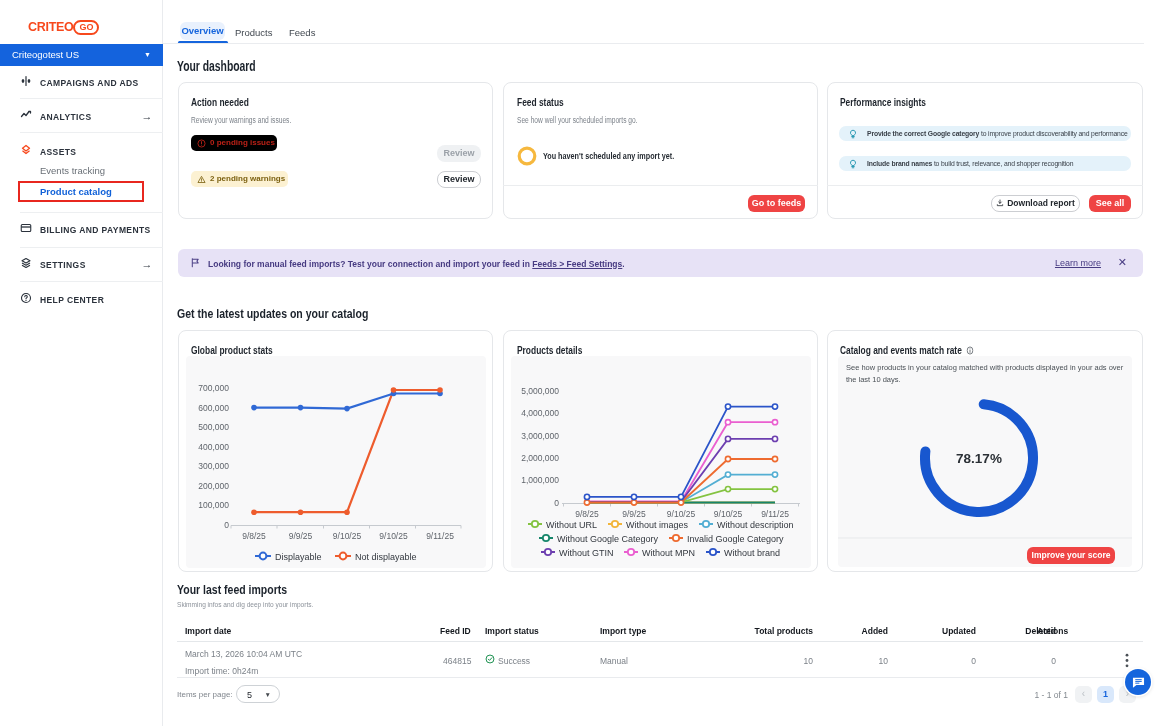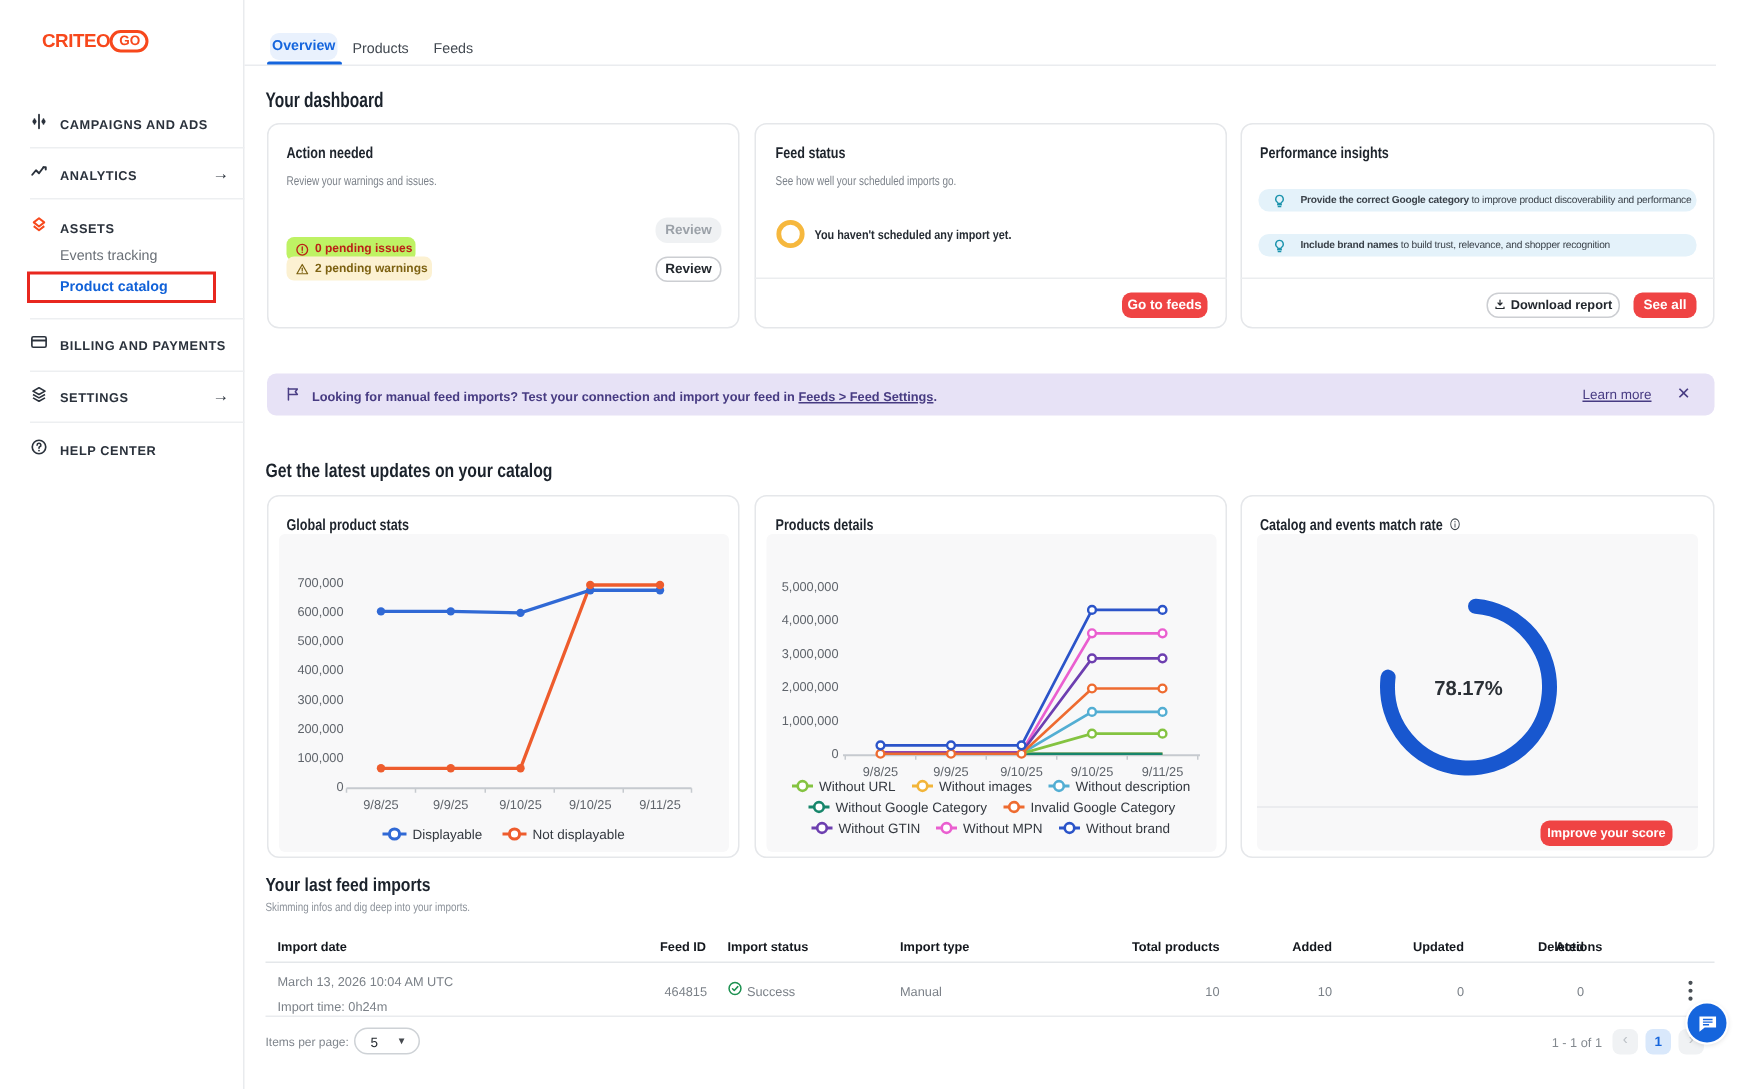--- a/index.html
+++ b/index.html
@@ -30,20 +30,21 @@
 </style>
 </head>
 <body>
 <div id="app">
 
 <div id="side">
   <div class="abs" style="left:28px;top:19px;height:16px;display:flex;align-items:center">
     <span style="font-size:12.5px;font-weight:bold;color:#f7481c;letter-spacing:-0.3px">CRITEO</span>
     <span style="display:inline-block;margin-left:0;border:2px solid #f7481c;border-radius:8px;color:#f7481c;font-size:9px;font-weight:bold;padding:0px 4px;line-height:11px">GO</span>
   </div>
+  <div class="abs" style="left:0;top:44px;width:163px;height:22px;background:#1463dd;color:#fff;font-size:9.5px;line-height:22px;padding-left:12px">Criteogotest US<span style="position:absolute;right:12px;top:0;font-size:7px">▼</span></div>
 
   <div class="mitem" style="top:78px">
     <svg class="ico" viewBox="0 0 24 24" fill="none" stroke="#2b323c" stroke-width="2.4">
           <path d="M12 3v18M6 9v6M18 9v6" stroke-linecap="round"></path>
           <circle cx="6" cy="12" r="1.6" fill="#2b323c"></circle>
           <circle cx="18" cy="12" r="1.6" fill="#2b323c"></circle>
         </svg>
     <span class="txt">CAMPAIGNS AND ADS</span>
   </div>
   <div class="mdiv" style="top:98px"></div>
@@ -103,21 +104,21 @@
   <div class="abs" style="left:0;top:43px;width:981px;height:1px;background:#eaecef"></div>
 
   <div class="abs" style="left:14px;top:58px;font-size:14px;font-weight:bold;color:#1b222b;transform:scaleX(.74);transform-origin:0 50%">Your dashboard</div>
 
   <div class="card" style="left:15px;top:82px;width:315px;height:137px"></div>
   <div class="card" style="left:340px;top:82px;width:315px;height:137px"></div>
   <div class="card" style="left:664px;top:82px;width:316px;height:137px"></div>
 
   <div class="ctitle" style="left:28px;top:96px">Action needed</div>
   <div class="csub" style="left:28px;top:115px">Review your warnings and issues.</div>
-  <div class="pill" style="left:28px;top:158px;width:86px;background:#bef264;color:#bb2117;font-size:8px">
+  <div class="pill" style="left:28px;top:135px;width:86px;background:#000000;color:#bb2117;font-size:8px">
     <svg style="position:absolute;left:6px;top:3.5px;width:9px;height:9px" viewBox="0 0 24 24" fill="none" stroke="#bb2117" stroke-width="2.4">
           <circle cx="12" cy="12" r="9.5"></circle>
           <path d="M12 7v6" stroke-linecap="round"></path>
           <circle cx="12" cy="16.5" r="1.3" fill="#bb2117" stroke="none"></circle>
         </svg>
     <span style="margin-left:19px">0 pending issues</span>
   </div>
   <div class="btn-gray" style="left:274px;top:145px;width:44px;height:17px;line-height:17px">Review</div>
   <div class="pill" style="left:28px;top:171px;width:97px;background:#fcf1d2;color:#7d6212;font-size:8px">
     <svg style="position:absolute;left:6px;top:3.5px;width:9px;height:9px" viewBox="0 0 24 24" fill="none" stroke="#7d6212" stroke-width="2.2">
@@ -313,20 +314,21 @@
       <path d="M113 196H127" stroke="#ea5fd0" stroke-width="2"></path>
             <circle cx="120" cy="196" r="3.2" fill="#fff" stroke="#ea5fd0" stroke-width="1.8"></circle>
       <text x="131" y="199.5">Without MPN</text>
       <path d="M195 196H209" stroke="#2b54c9" stroke-width="2"></path>
             <circle cx="202" cy="196" r="3.2" fill="#fff" stroke="#2b54c9" stroke-width="1.8"></circle>
       <text x="213" y="199.5">Without brand</text>
     </g>
   </svg>
   </div>
   <div class="gpanel" style="left:675px;top:356px;width:294px;height:211px">
+    <div style="position:absolute;left:8px;top:6px;font-size:7.5px;color:#4a5056;line-height:12px;white-space:nowrap">See how products in your catalog matched with products displayed in your ads over<br>the last 10 days.</div>
     <svg width="294" height="211" viewBox="0 0 294 211" style="position:absolute;left:0;top:0">
       <circle cx="141" cy="102" r="54" fill="none" stroke="#1857cf" stroke-width="10" stroke-linecap="round" stroke-dasharray="256 84" transform="rotate(275 141 102)"></circle>
       <text x="141" y="107" font-size="13.5" font-weight="bold" fill="#2b3036" text-anchor="middle">78.17%</text>
       <path d="M0 182H294" stroke="#e7e9eb" stroke-width="1"></path>
     </svg>
   </div>
   <div class="btn-blue" style="left:864px;top:547px;width:88px;height:17px;line-height:17px;font-size:8.5px">Improve your score</div>
 
   <div class="abs" style="left:14px;top:583px;font-size:12.5px;font-weight:bold;color:#1b222b;transform:scaleX(.84);transform-origin:0 50%">Your last feed imports</div>
   <div class="abs" style="left:14px;top:600px;font-size:8px;color:#8c929a;transform:scaleX(.82);transform-origin:0 50%;white-space:nowrap">Skimming infos and dig deep into your imports.</div>

